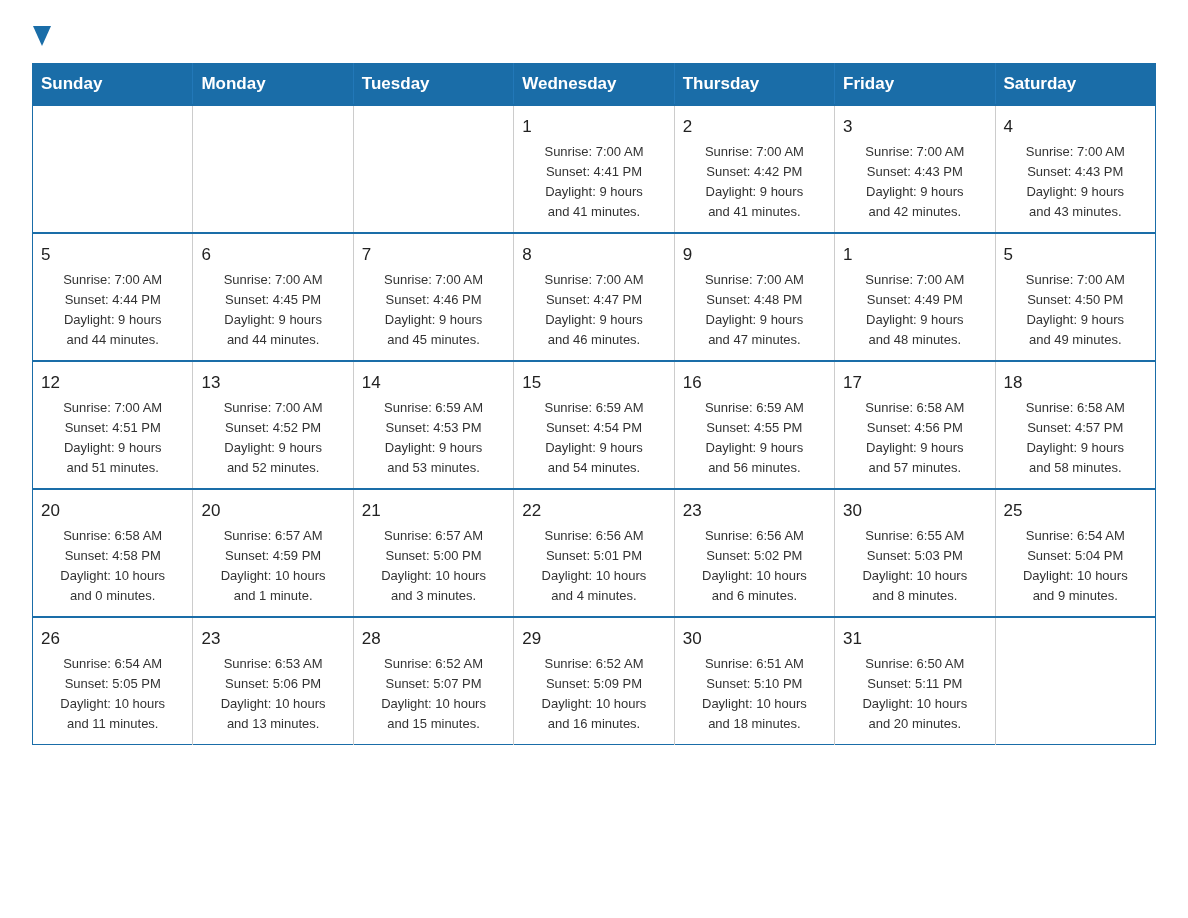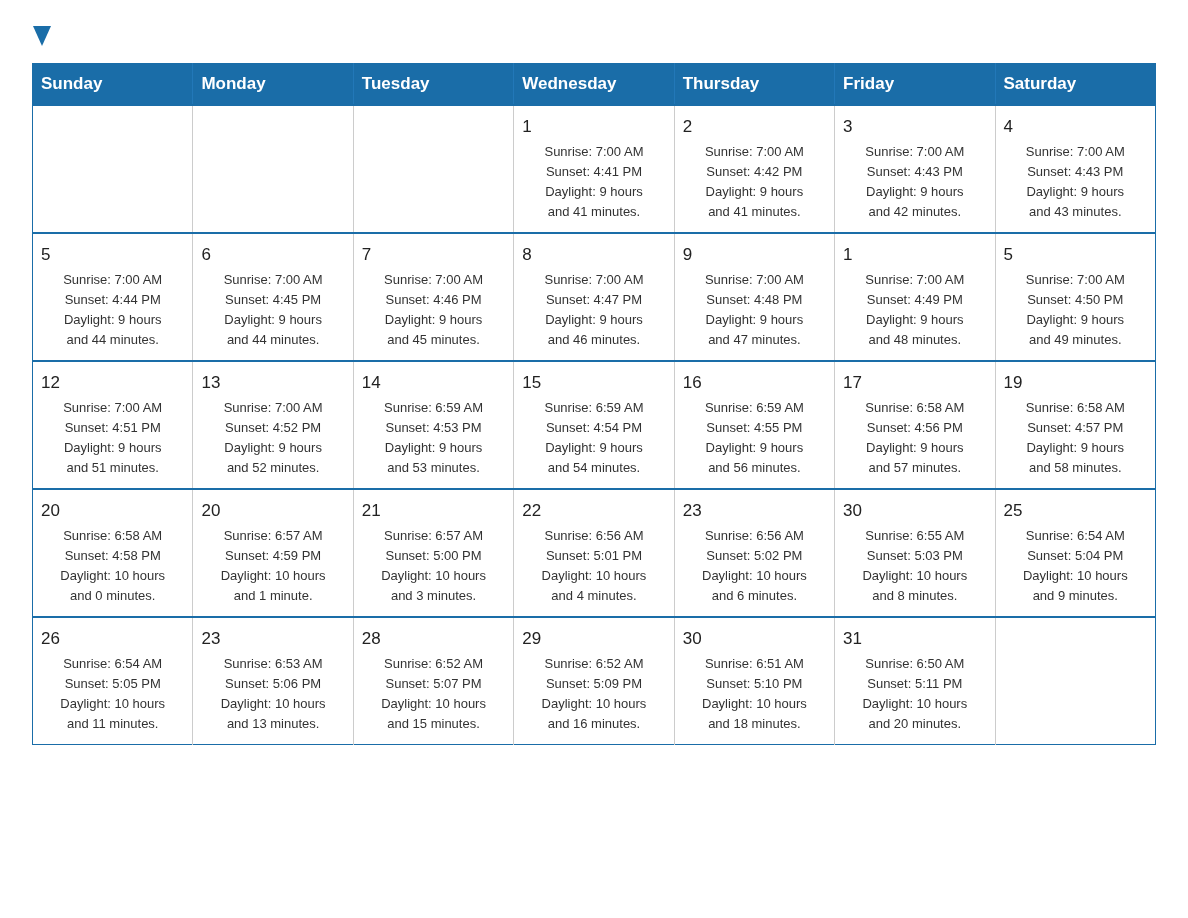--- a/index.html
+++ b/index.html
@@ -203,21 +203,21 @@
         </td>
         <td>
           <span class="day-num">16</span>
           <div class="day-info">Sunrise: 6:59 AM<br>Sunset: 4:55 PM<br>Daylight: 9 hours<br>and 56 minutes.</div>
         </td>
         <td>
           <span class="day-num">17</span>
           <div class="day-info">Sunrise: 6:58 AM<br>Sunset: 4:56 PM<br>Daylight: 9 hours<br>and 57 minutes.</div>
         </td>
         <td>
-          <span class="day-num">19</span>
+          <span class="day-num">18</span>
           <div class="day-info">Sunrise: 6:58 AM<br>Sunset: 4:57 PM<br>Daylight: 9 hours<br>and 58 minutes.</div>
         </td>
       </tr>
       <tr>
         <td>
           <span class="day-num">20</span>
           <div class="day-info">Sunrise: 6:58 AM<br>Sunset: 4:58 PM<br>Daylight: 10 hours<br>and 0 minutes.</div>
         </td>
         <td>
           <span class="day-num">20</span>

